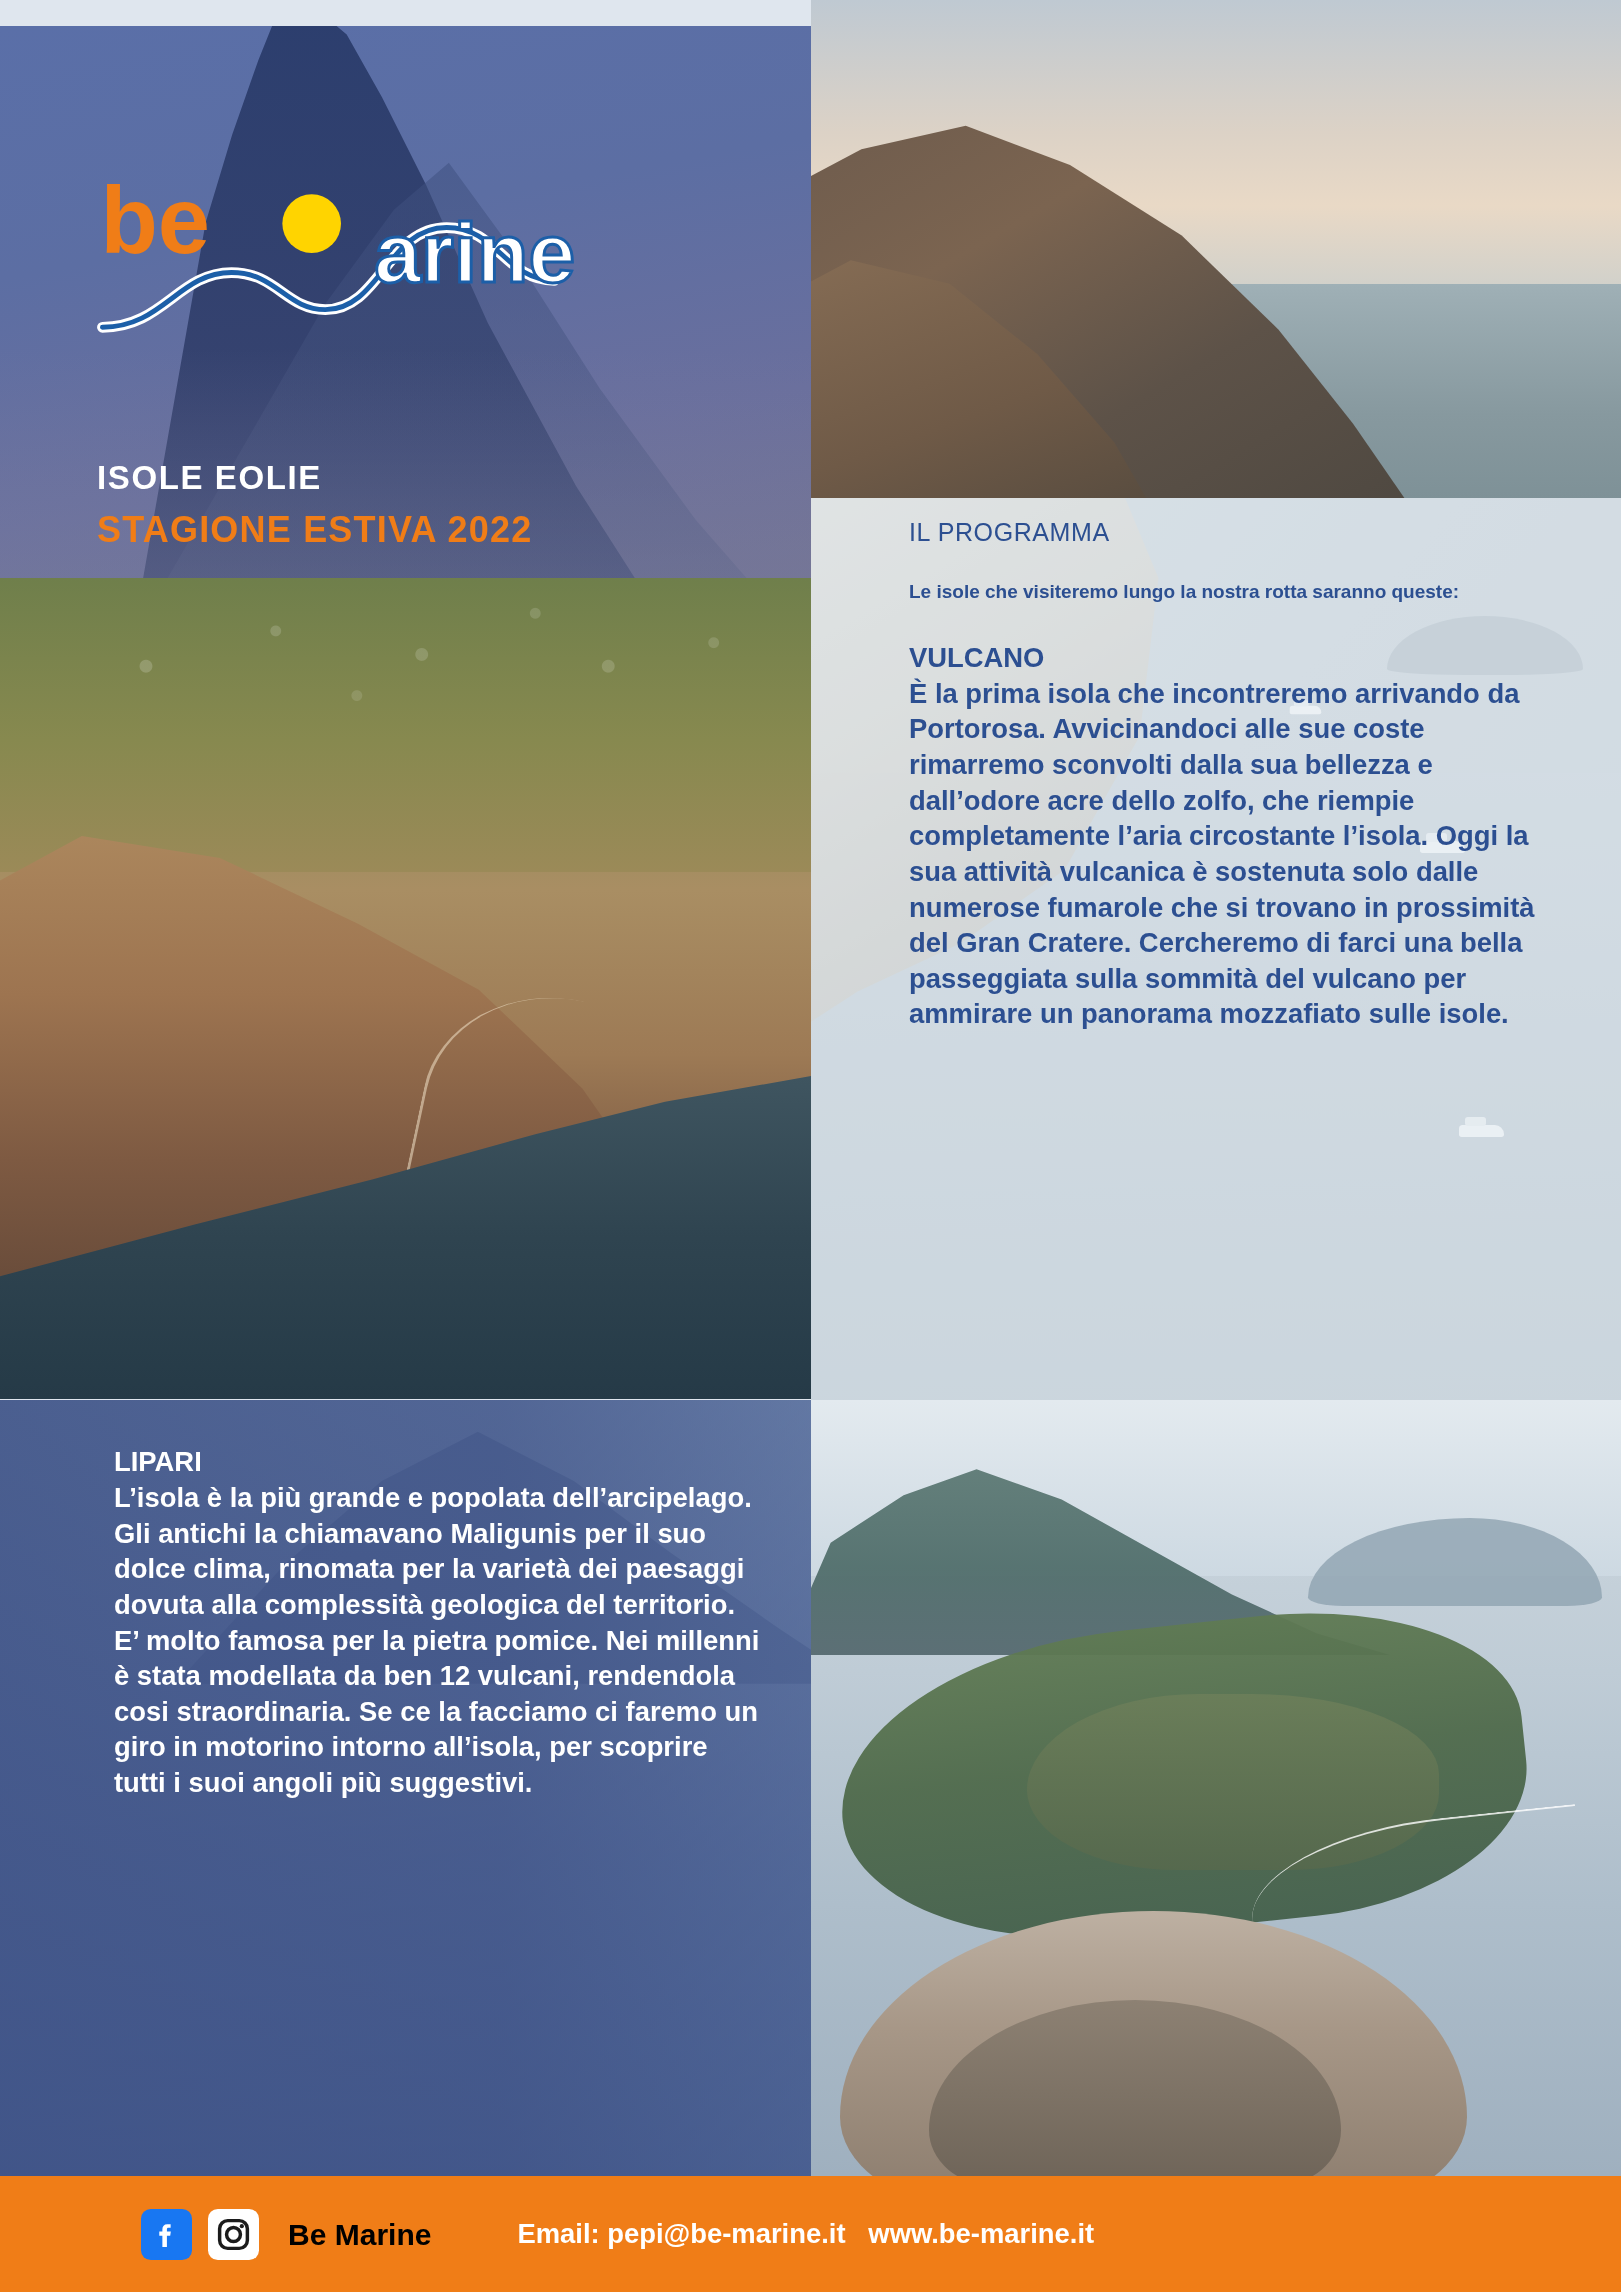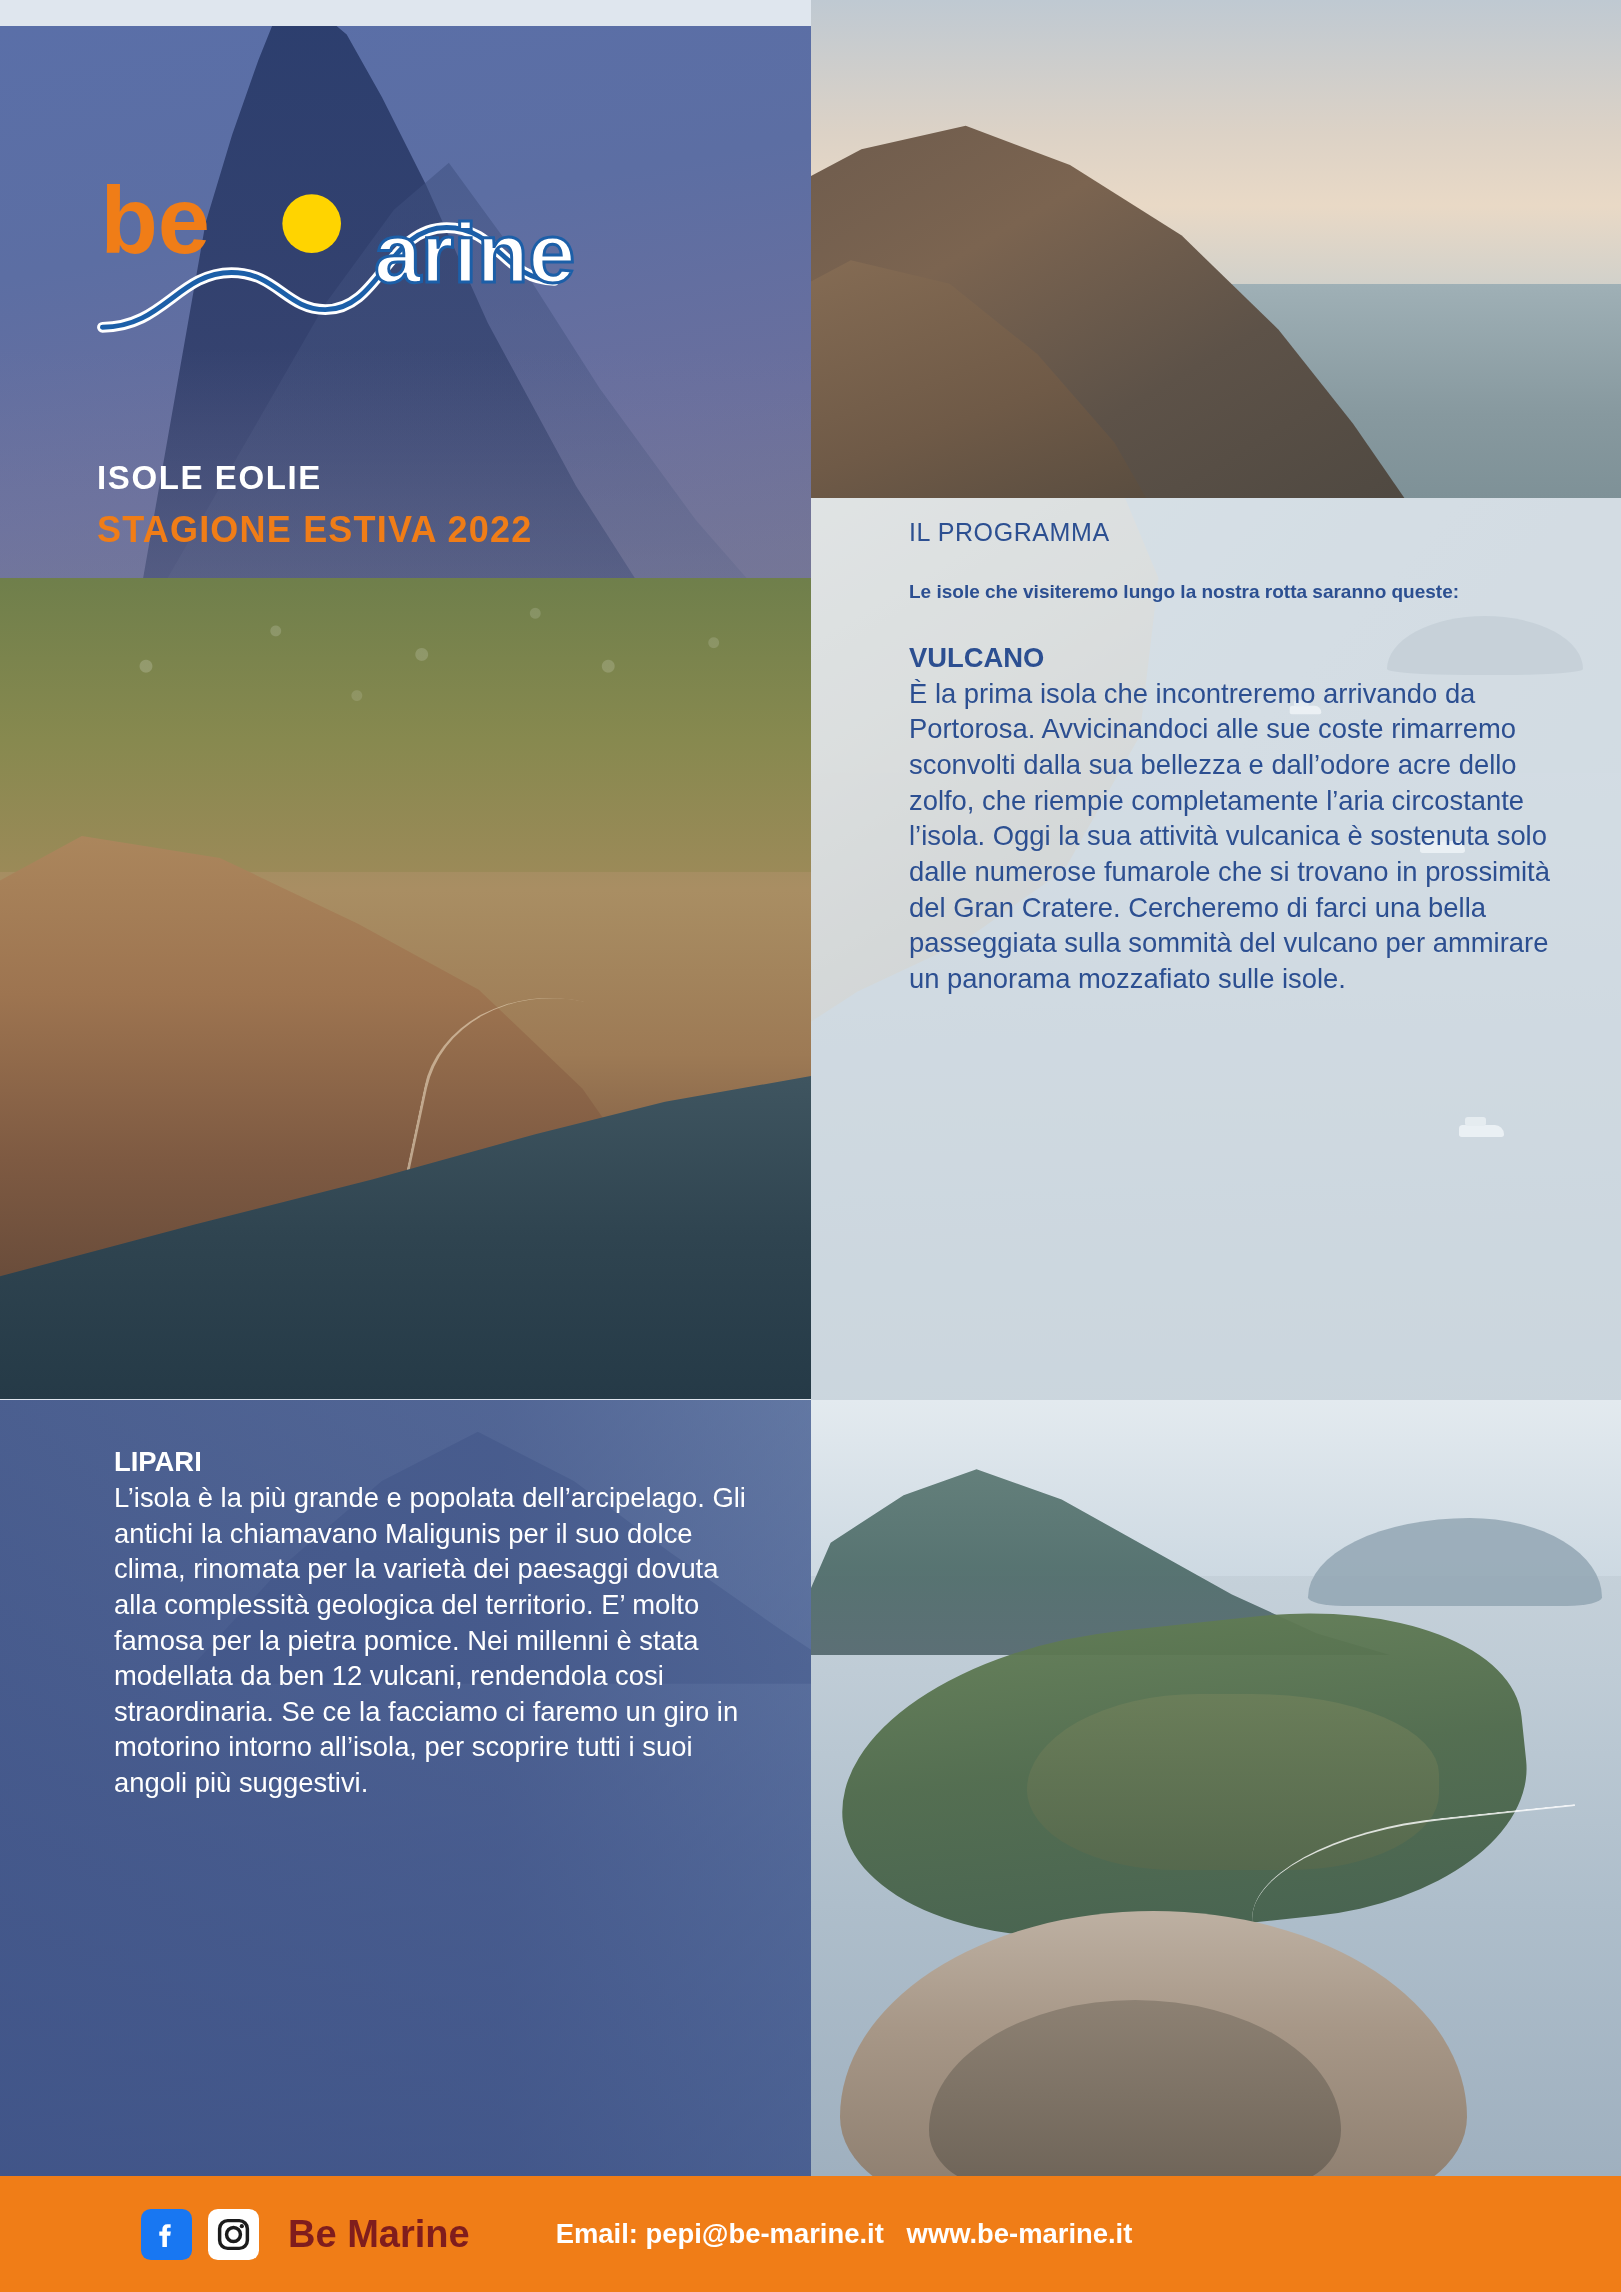--- a/index.html
+++ b/index.html
@@ -228,21 +228,21 @@
     color: #2c4f91;
   }
   .island-name {
     font-size: 27.4px;
     font-weight: bold;
     margin: 0 0 2px 0;
     color: #2c4f91;
   }
   .island-body {
     font-size: 27.4px;
-    font-weight: normal;
+    font-weight: bold;
     line-height: 1.30;
     margin: 0;
     color: #2c4f91;
   }
 
   
   .panel-lipari {
     position: absolute;
     left: 0; top: 1400px;
     width: 811px; height: 776px;
@@ -370,23 +370,23 @@
   .social {
     width: 51px; height: 51px;
     border-radius: 9.8px;
     display: flex; align-items: center; justify-content: center;
   }
   .fb { background: #1877f2; }
   .ig {
     background: #ffffff;
   }
   .brandname {
-    font-size: 38px;
-    font-weight: bold;
-    color: #7f1d1d;
+    font-size: 30px;
+    font-weight: bold;
+    color: #000000;
     margin-left: 13.7px;
   }
   .footer-right {
     margin-left: 86px;
     color: #ffffff;
     font-weight: bold;
     font-size: 27.4px;
     line-height: 1.33;
     white-space: pre;
   }

